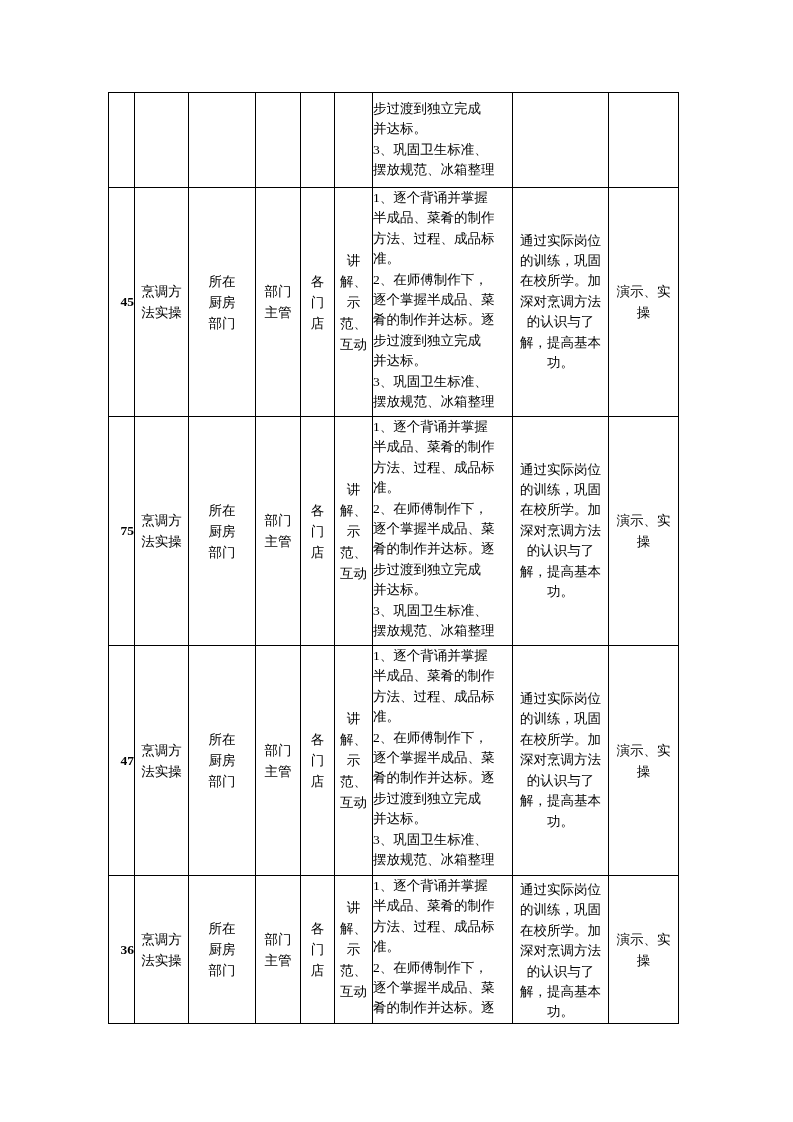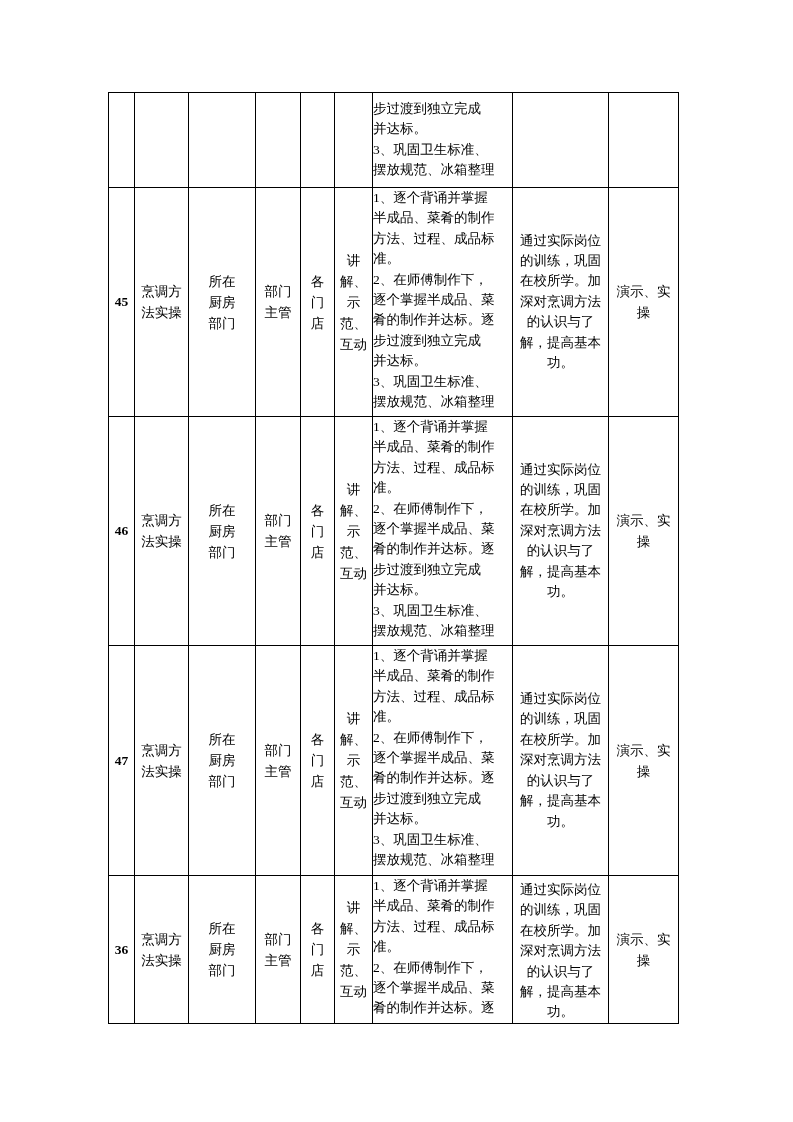--- a/index.html
+++ b/index.html
@@ -26,21 +26,21 @@
   }
   table.doc-table td {
     border: 1px solid #000000;
     padding: 0;
     font-size: 13.5px;
     color: #000000;
     overflow: hidden;
     white-space: pre-line;
   }
   td.cell-num {
-    text-align: center;
+    text-align: right;
     vertical-align: middle;
     font-weight: bold;
     font-size: 14px;
   }
   td.cell-mid {
     text-align: center;
     vertical-align: middle;
     line-height: 21px;
   }
   td.cell-content {
@@ -132,21 +132,21 @@
 的训练，巩固
 在校所学。加
 深对烹调方法
 的认识与了
 解，提高基本
 功。</td>
         <td class="cell-mode">演示、实
 操</td>
       </tr>
       <tr style="height:229px">
-        <td class="cell-num">46</td>
+        <td class="cell-num">75</td>
         <td class="cell-mid">烹调方
 法实操</td>
         <td class="cell-mid">所在
 厨房
 部门</td>
         <td class="cell-mid">部门
 主管</td>
         <td class="cell-mid">各
 门
 店</td>

